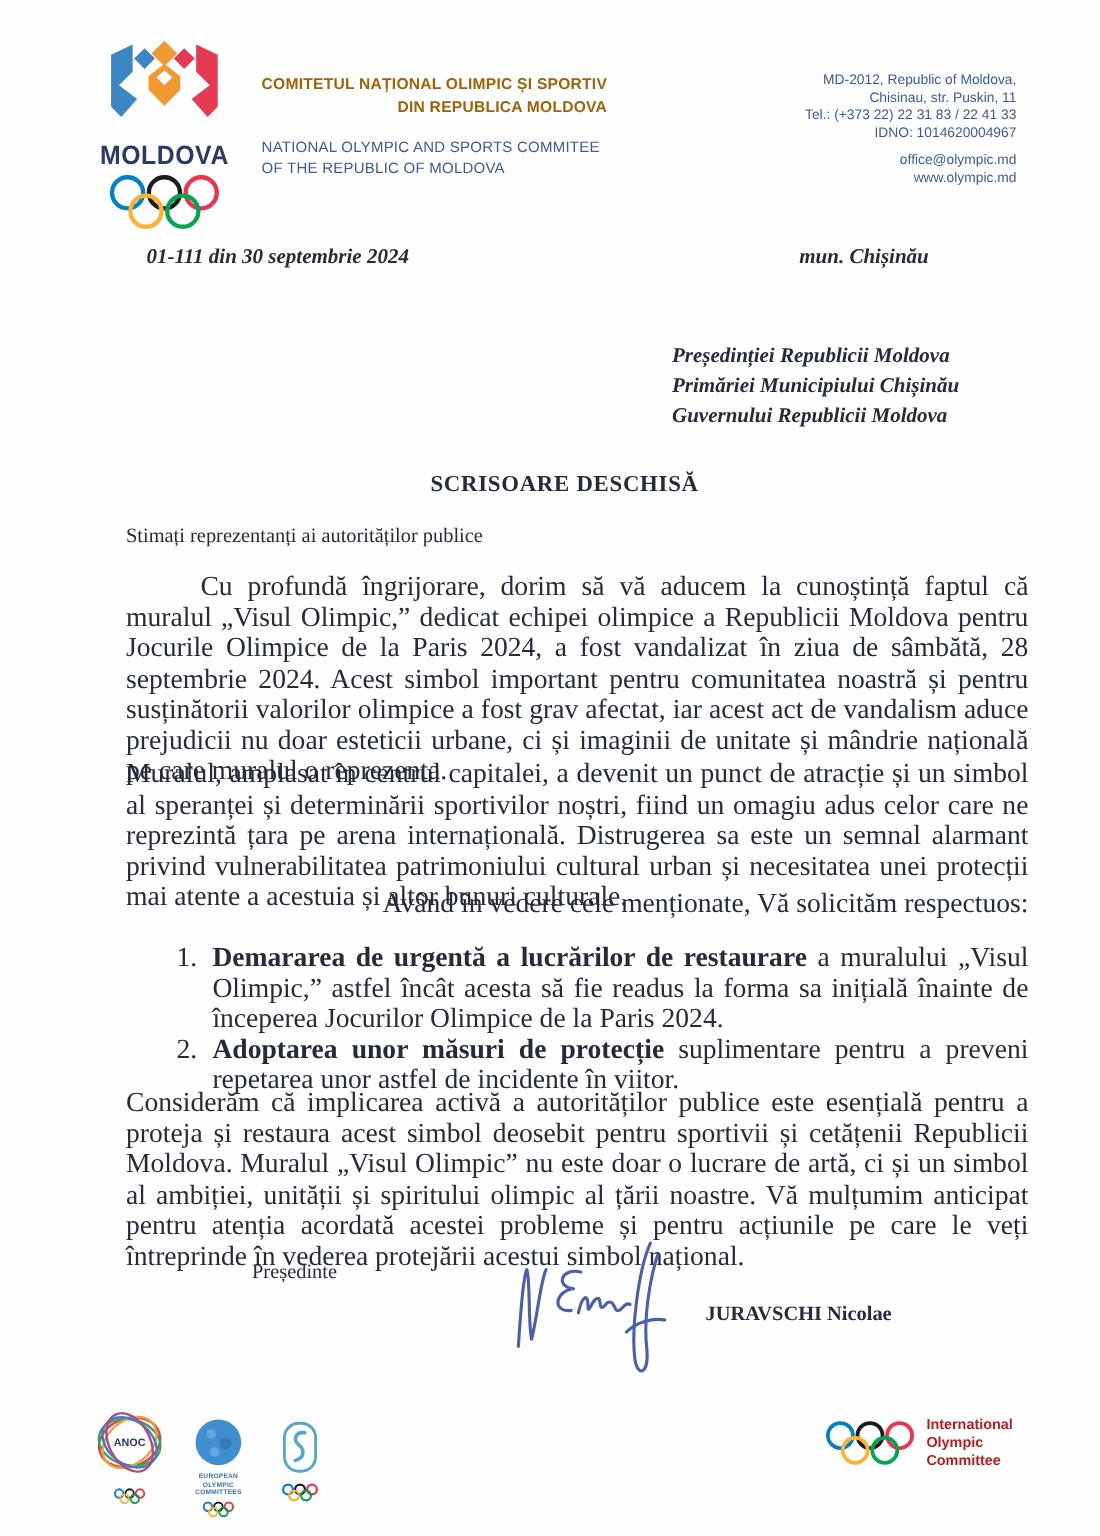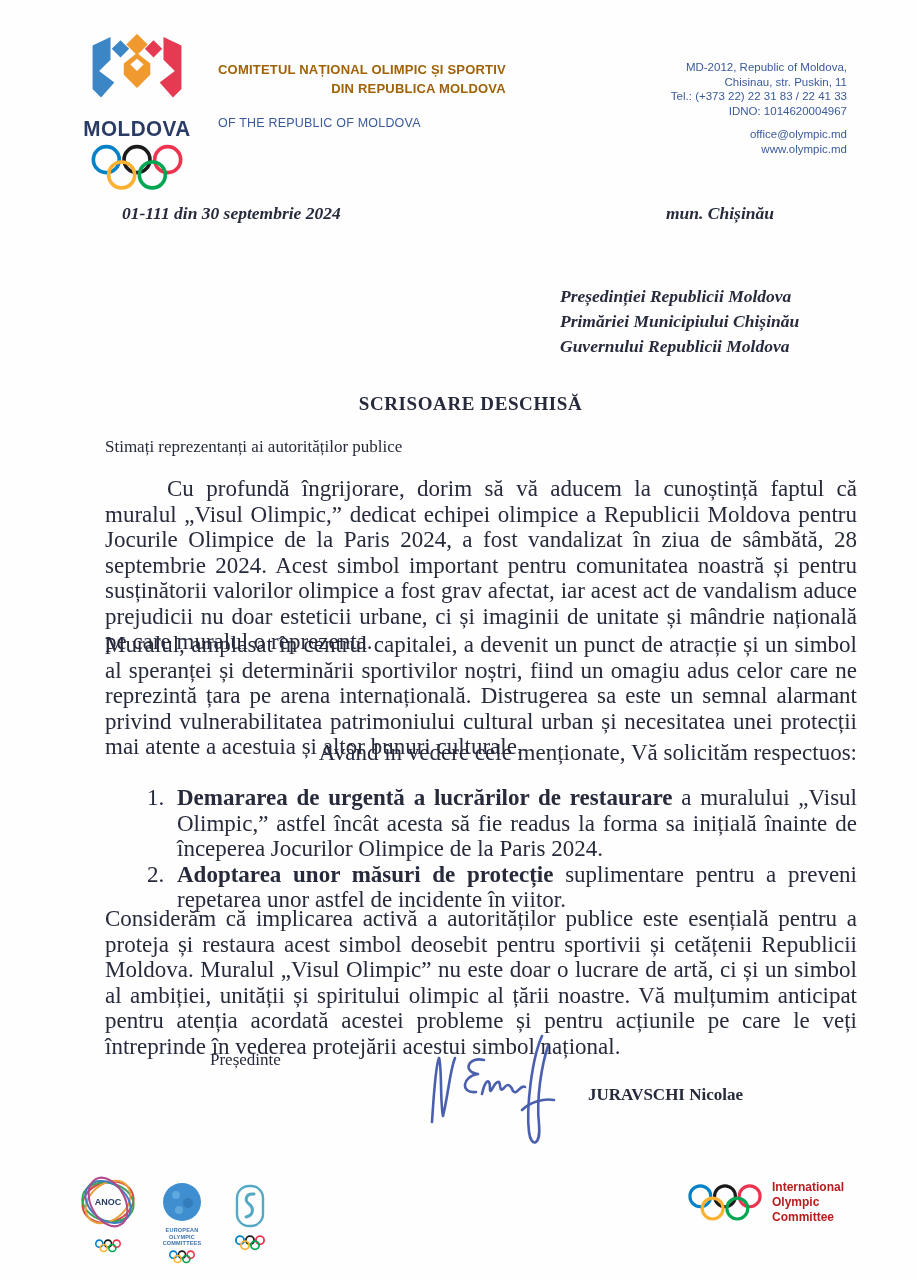--- a/index.html
+++ b/index.html
@@ -81,20 +81,21 @@
       </g>
     </svg>
   </div>
 
   <div class="org-names">
     <div class="org-ro">
       <div>COMITETUL NAȚIONAL OLIMPIC ȘI SPORTIV</div>
       <div>DIN REPUBLICA MOLDOVA</div>
     </div>
     <div class="org-en">
+      <div>NATIONAL OLYMPIC AND SPORTS COMMITEE</div>
       <div>OF THE REPUBLIC OF MOLDOVA</div>
     </div>
   </div>
 
   <div class="contact">
     <div>MD-2012, Republic of Moldova,</div>
     <div>Chisinau, str. Puskin, 11</div>
     <div>Tel.: (+373 22) 22 31 83 / 22 41 33</div>
     <div>IDNO: 1014620004967</div>
     <div class="gap"></div>

